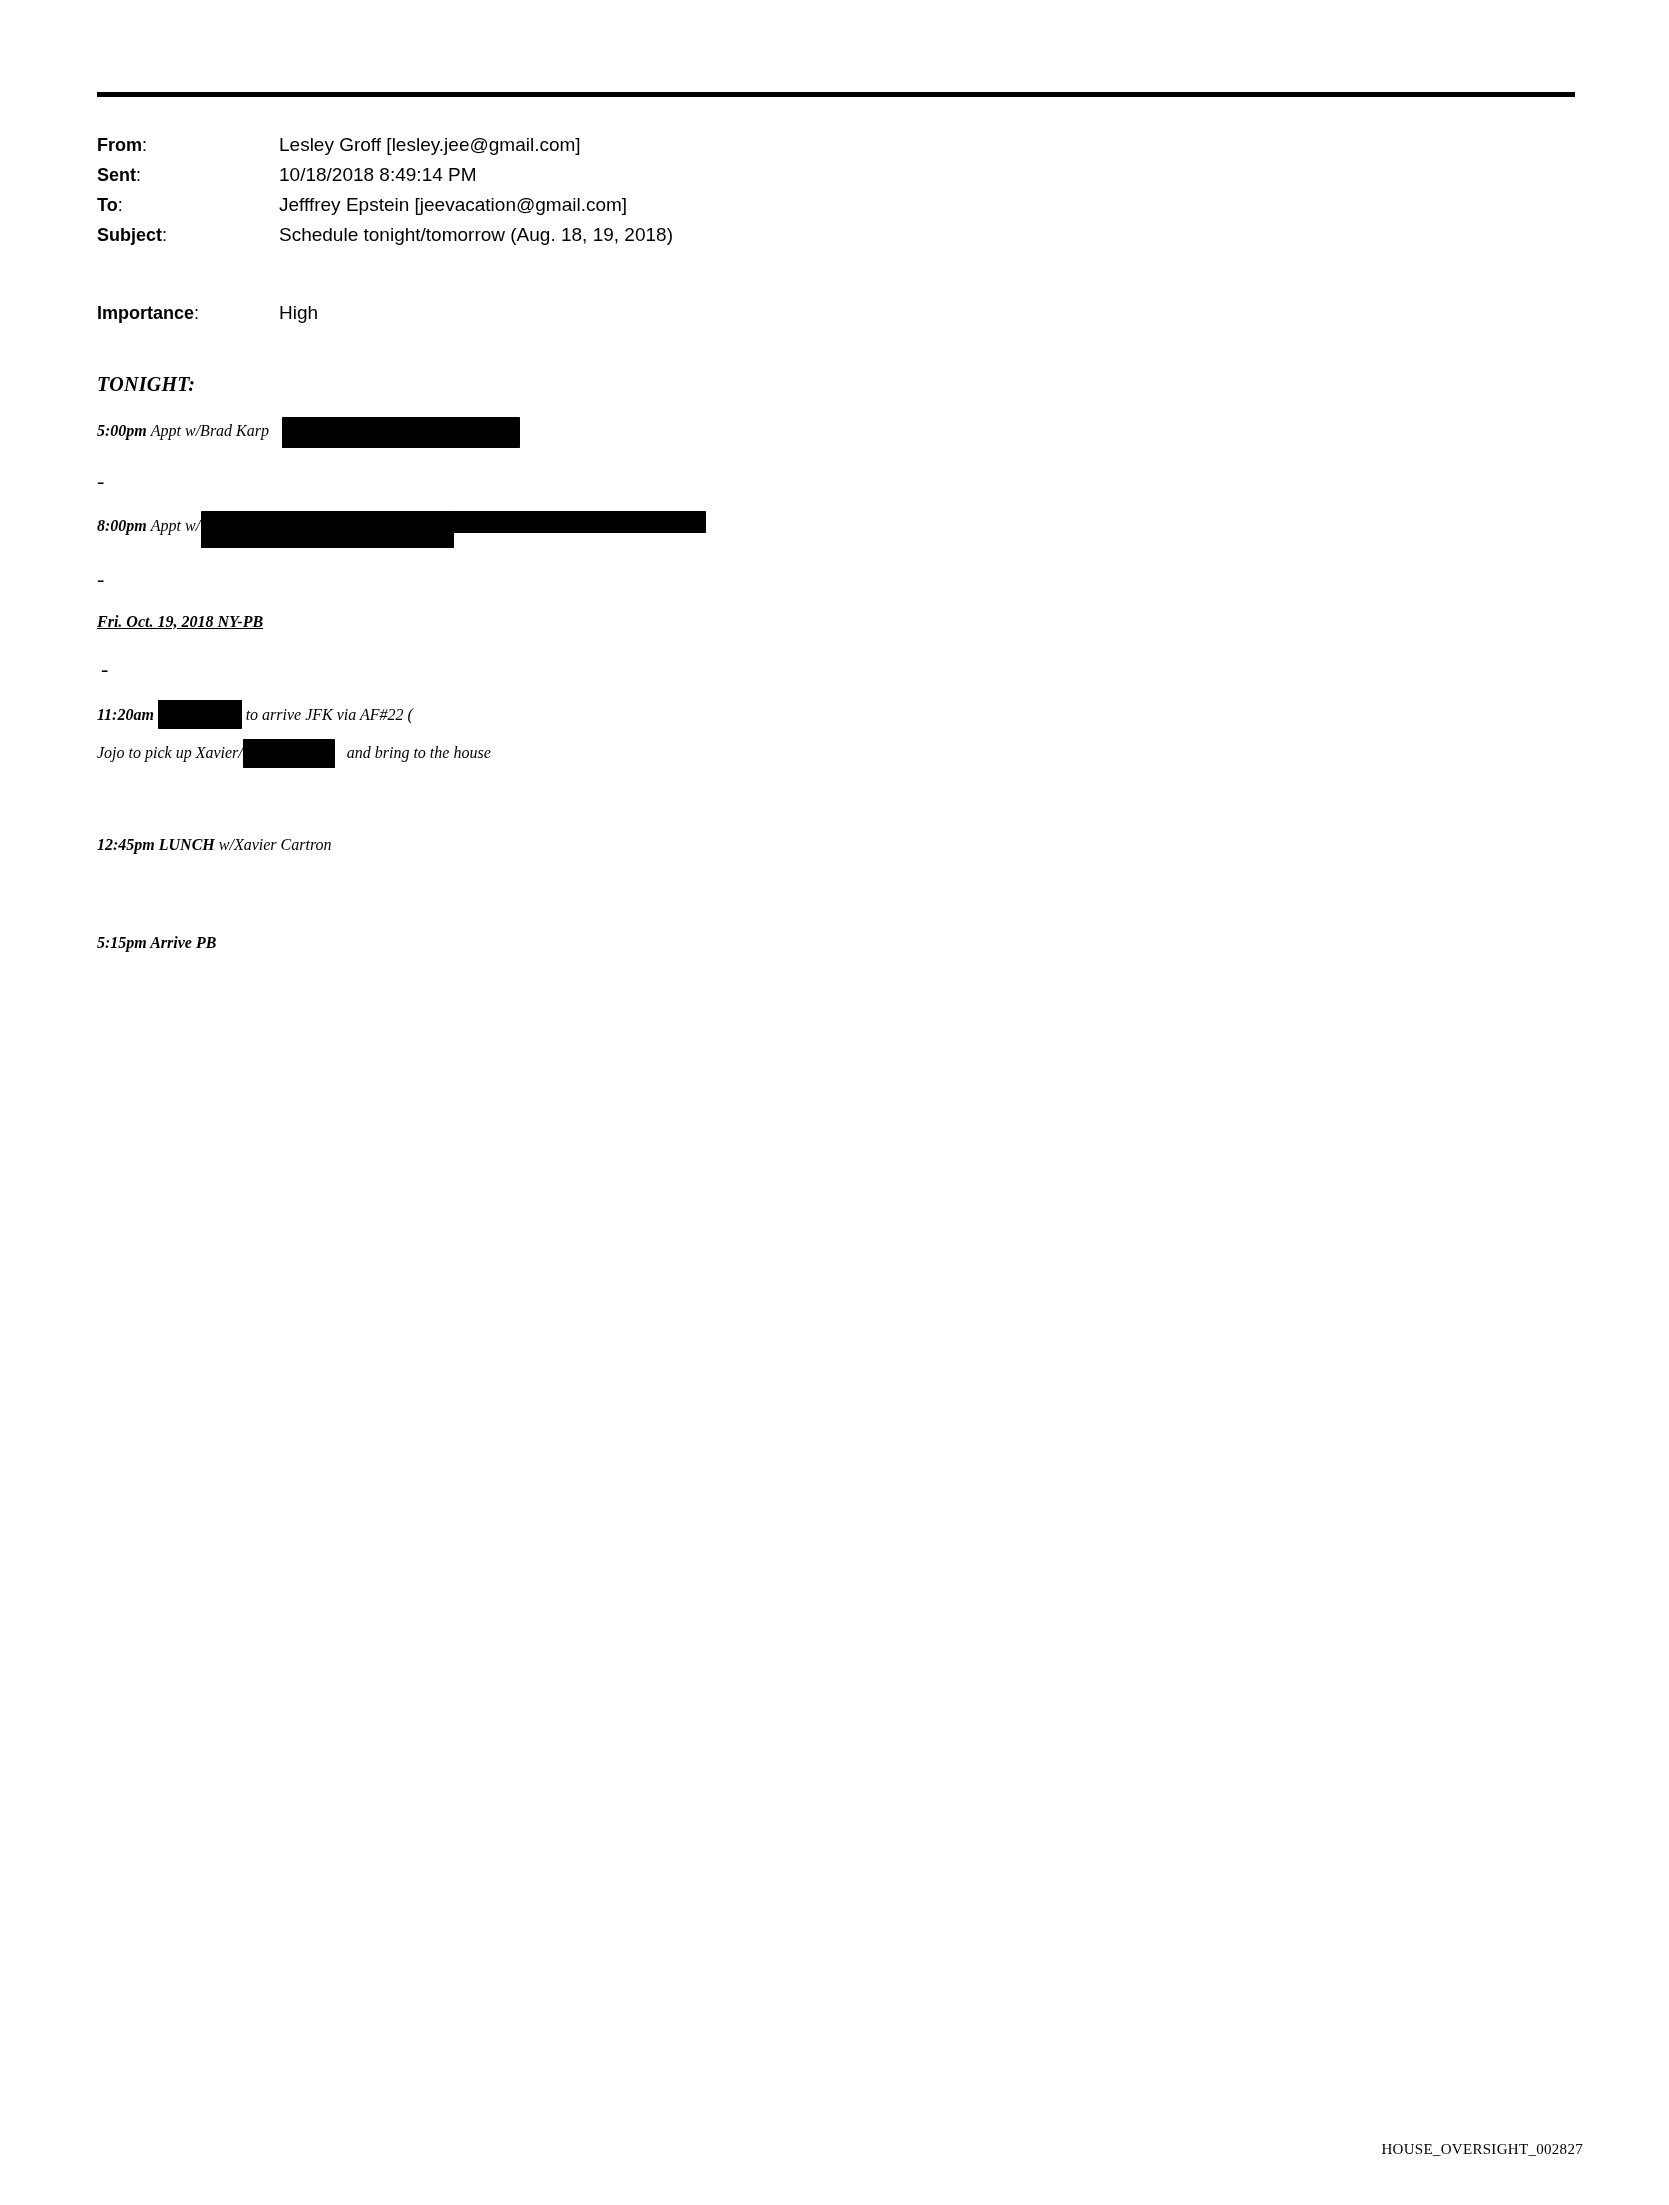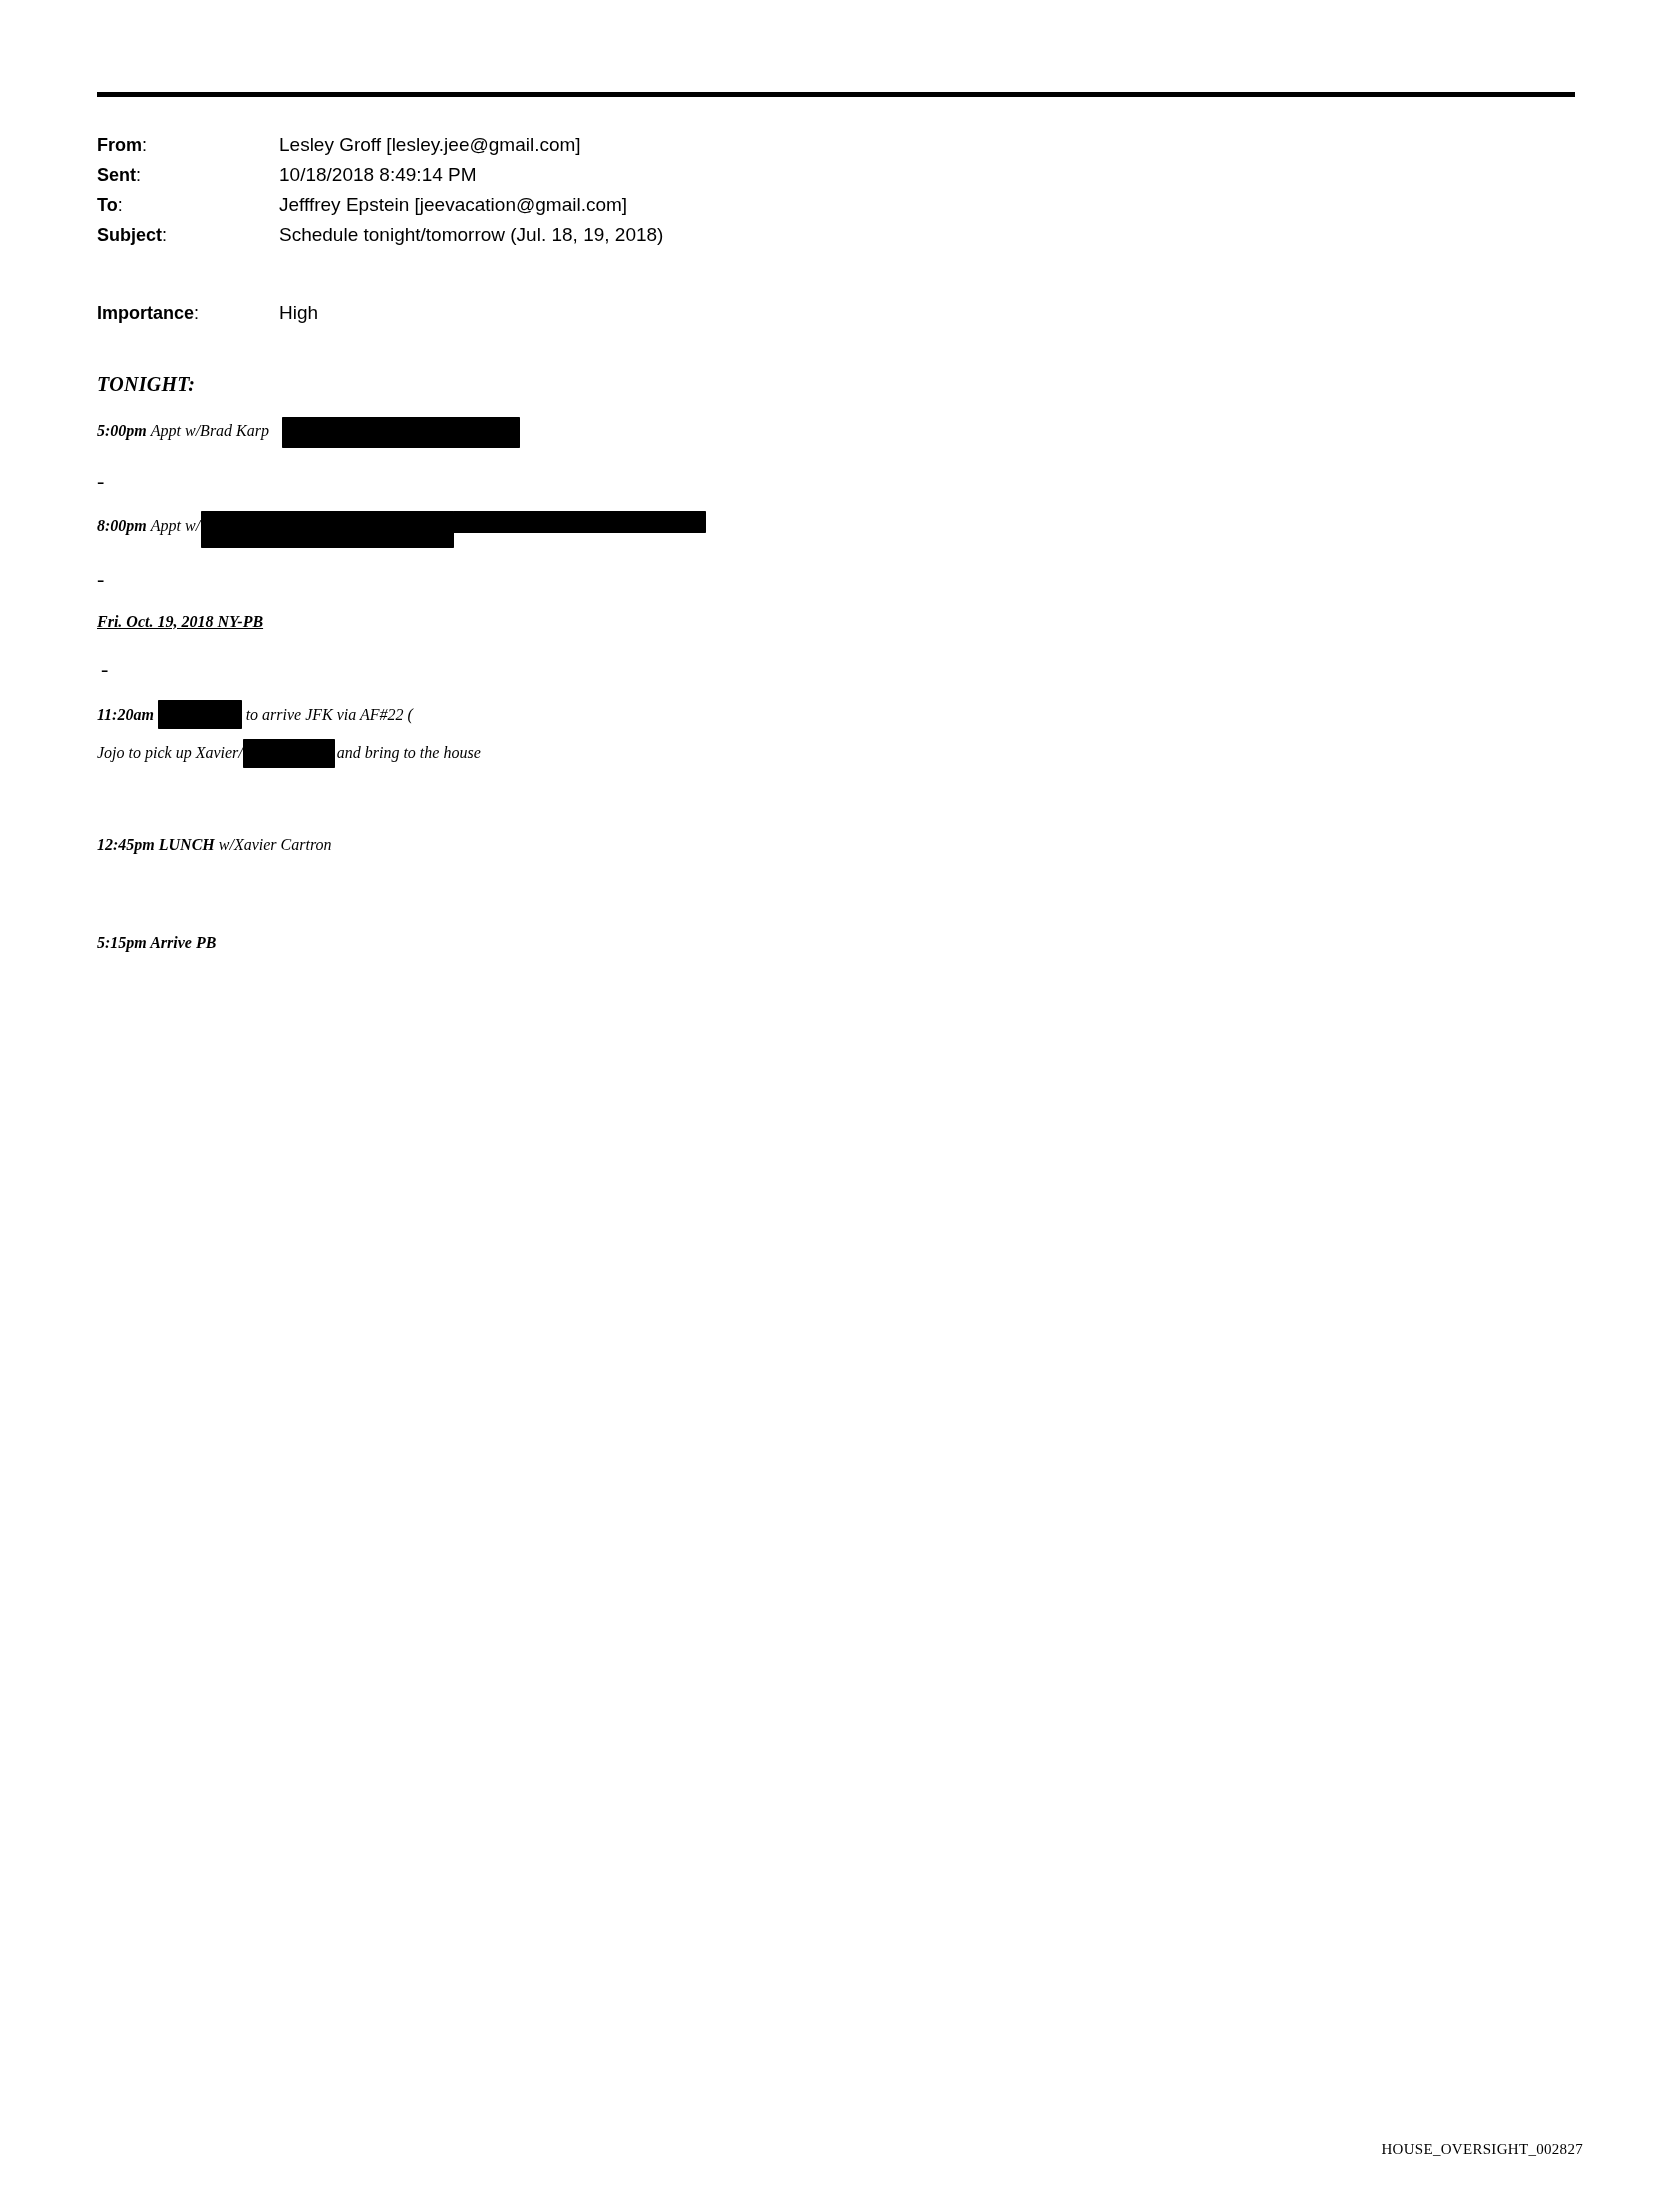--- a/index.html
+++ b/index.html
@@ -149,21 +149,21 @@
       <div class="hdr-value">10/18/2018 8:49:14 PM</div>
     </div>
 
     <div class="hdr-row">
       <div class="hdr-label"><span>To</span><span class="colon">:</span></div>
       <div class="hdr-value">Jefffrey Epstein [jeevacation@gmail.com]</div>
     </div>
 
     <div class="hdr-row">
       <div class="hdr-label"><span>Subject</span><span class="colon">:</span></div>
-      <div class="hdr-value">Schedule tonight/tomorrow (Jul. 18, 19, 2018)</div>
+      <div class="hdr-value">Schedule tonight/tomorrow (Aug. 18, 19, 2018)</div>
     </div>
 
   </div>
 
   <div class="importance-block">
     <div class="hdr-row">
       <div class="hdr-label"><span>Importance</span><span class="colon">:</span></div>
       <div class="hdr-value">High</div>
     </div>
   </div>
@@ -210,21 +210,21 @@
 
     <div class="sp-12"></div>
 
     <div class="line">
       <span class="b-i">11:20am</span><span class="redact" style="width:84px;height:29px;margin-left:3.9px;position:relative;top:-1.3px;"></span><span class="i" style="margin-left:3.9px;">to arrive JFK via AF#22 (</span>
     </div>
 
     <div class="sp-12"></div>
 
     <div class="line">
-      <span class="i">Jojo to pick up Xavier/</span><span class="redact" style="width:92px;height:29px;position:relative;top:-1.3px;"></span><span class="i" style="margin-left:2px;">and bring to the house</span>
+      <span class="i">Jojo to pick up Xavier/</span><span class="redact" style="width:92px;height:29px;position:relative;top:-1.3px;"></span><span class="i" style="margin-left:12px;">and bring to the house</span>
     </div>
 
     <div class="sp-60"></div>
     <div class="sp-34"></div>
 
     <div class="line">
       <span class="b-i">12:45pm LUNCH</span>
       <span class="i">w/Xavier Cartron</span>
     </div>
 

